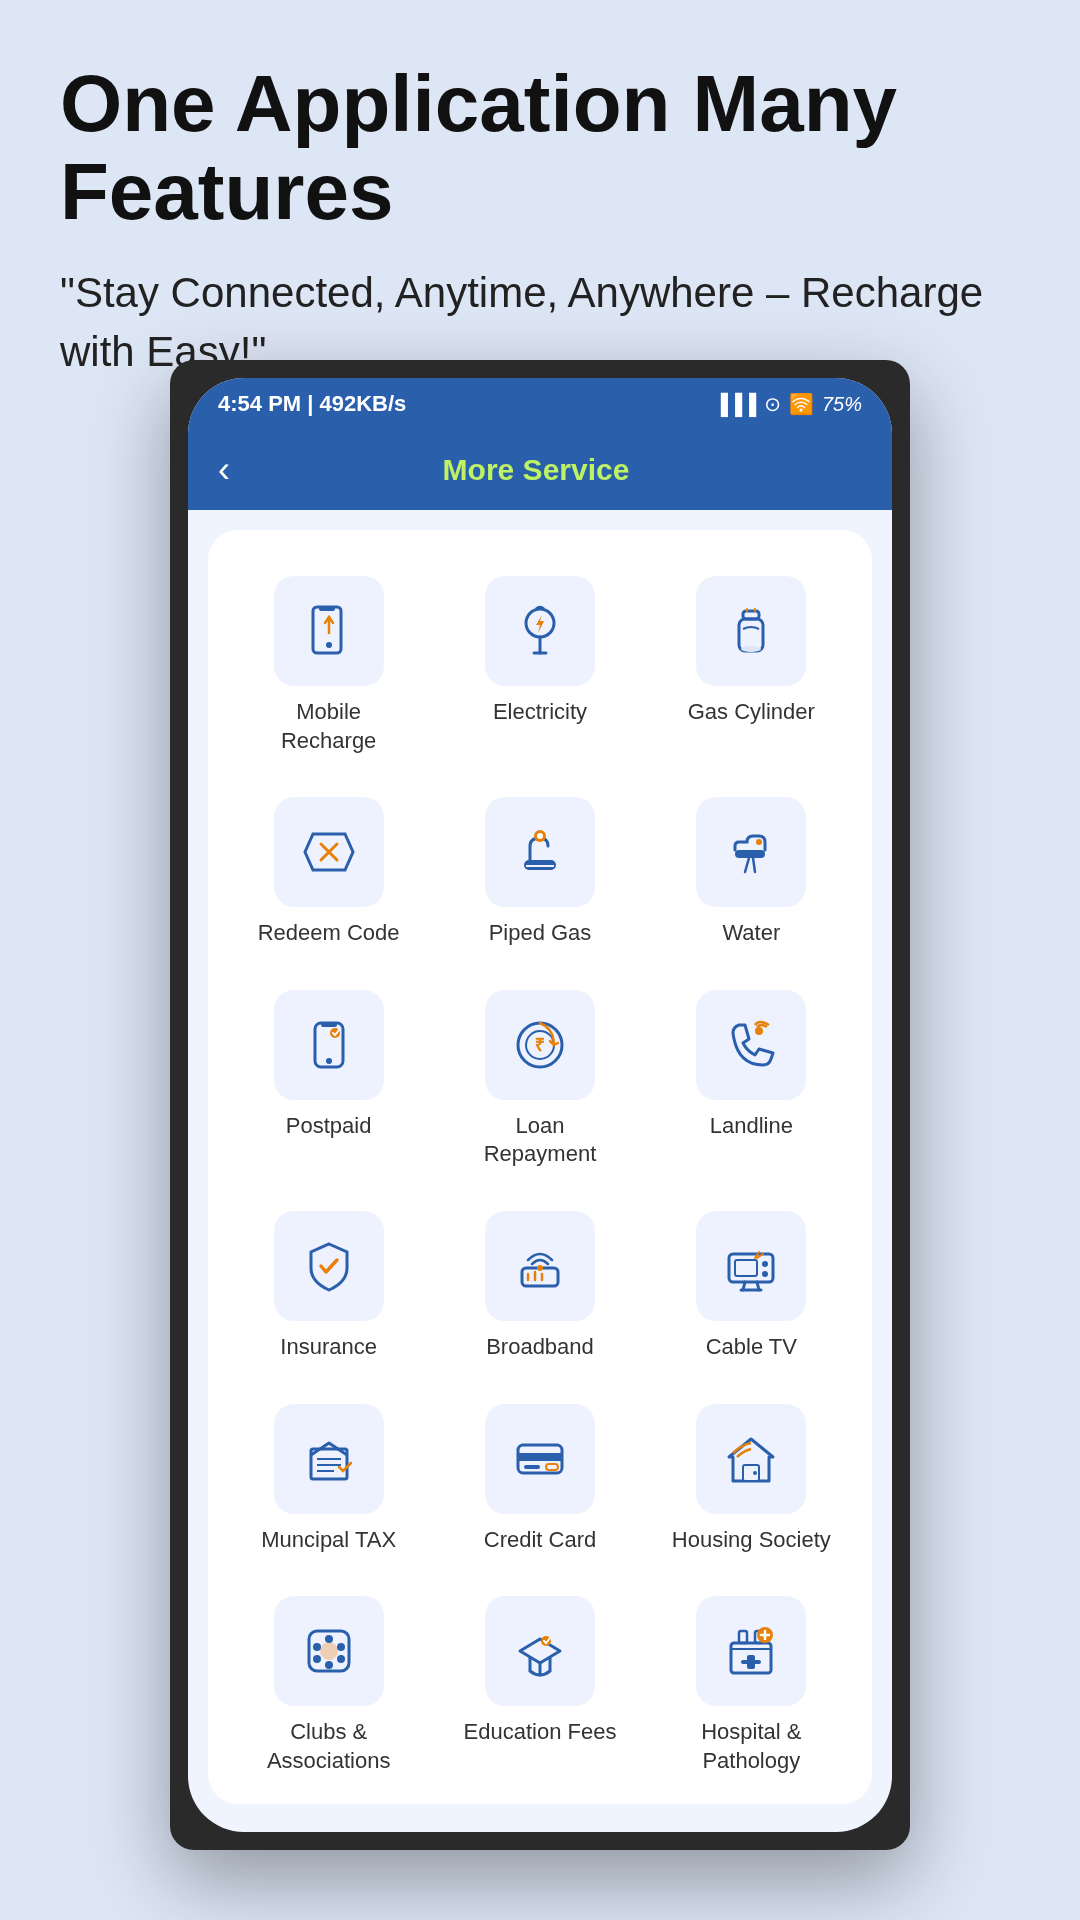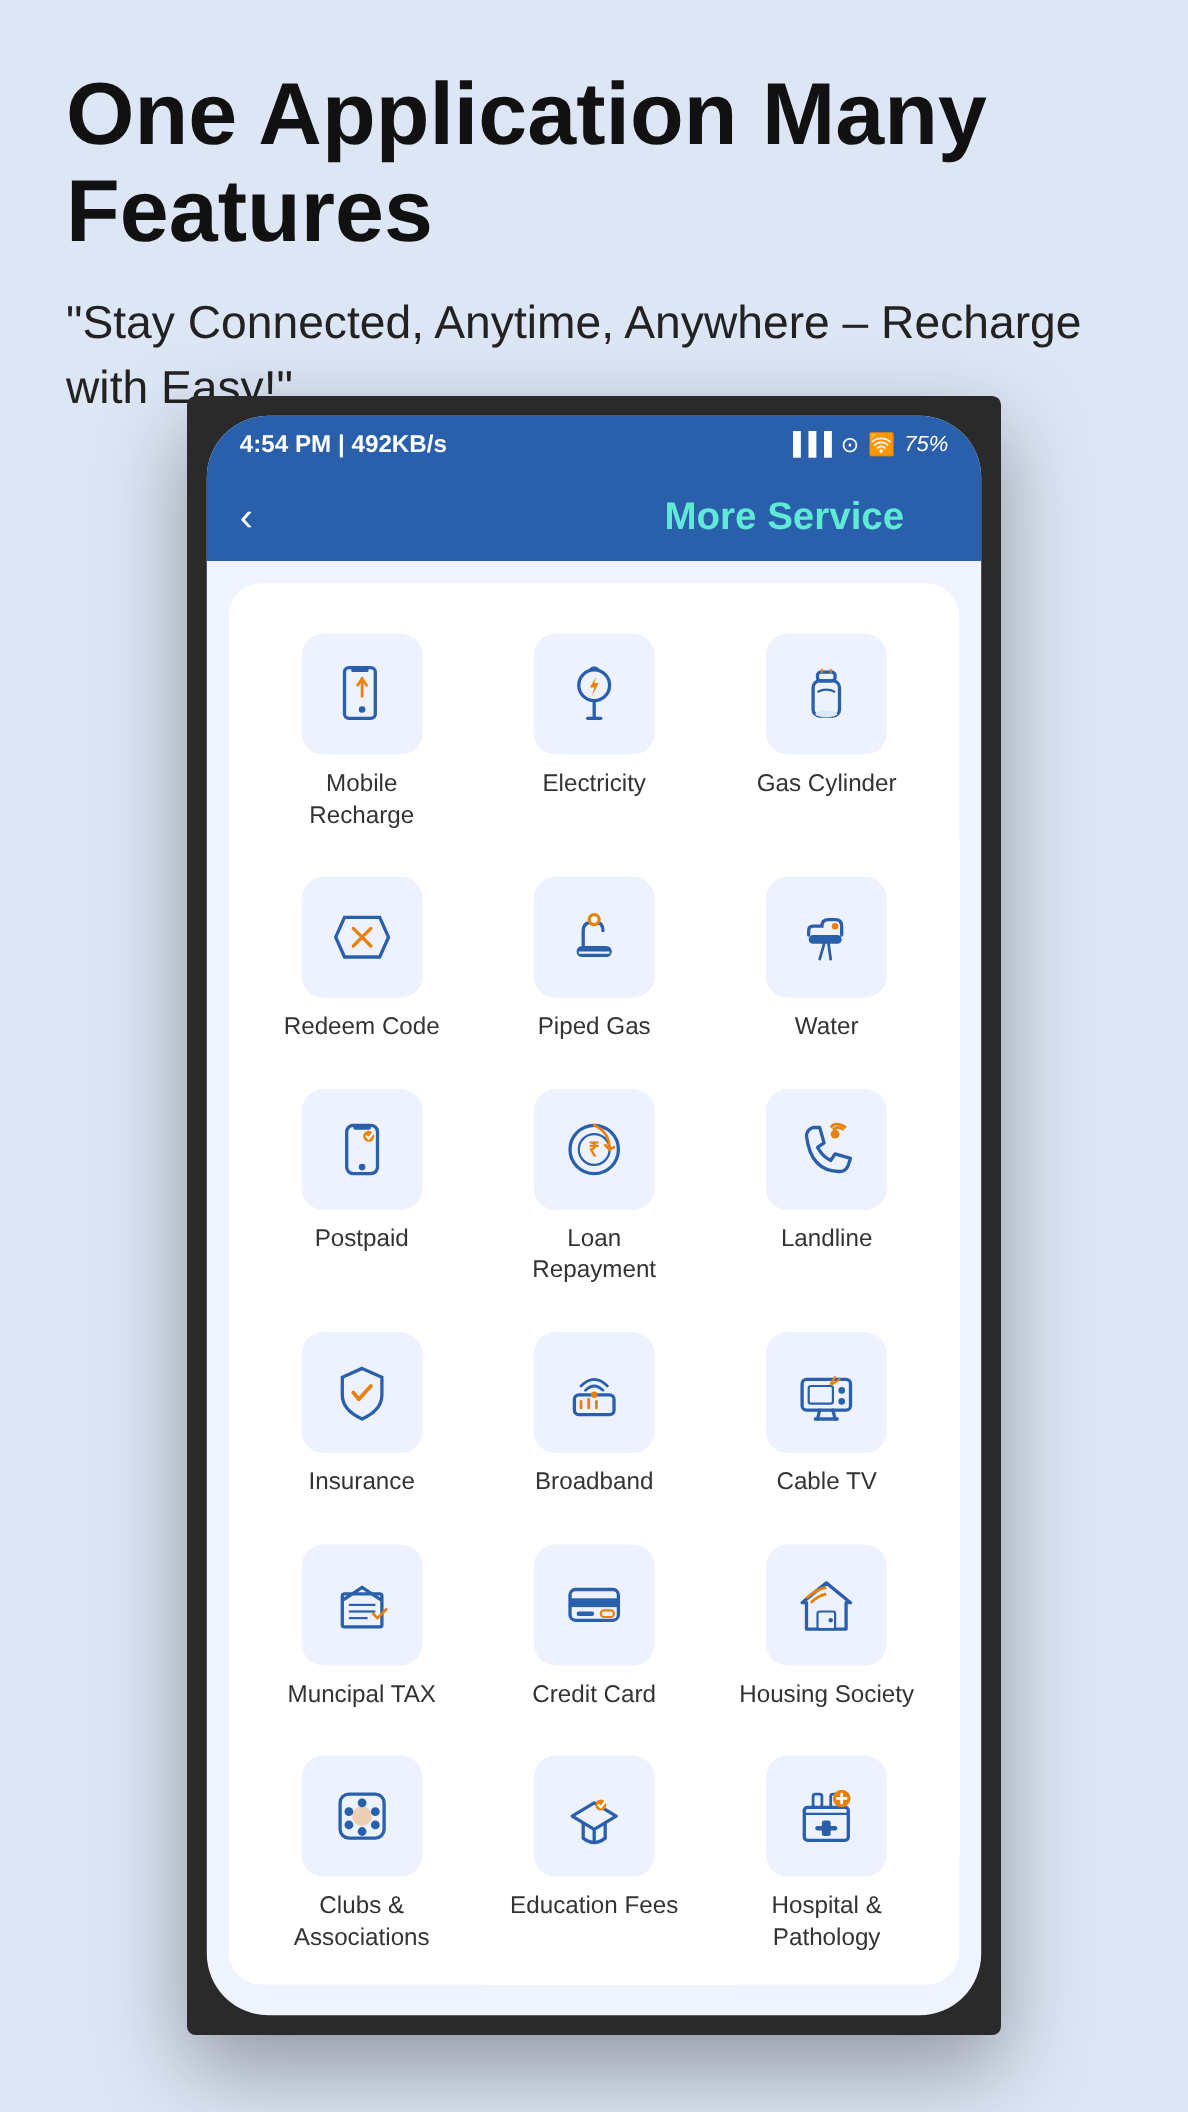--- a/index.html
+++ b/index.html
@@ -33,21 +33,21 @@
 
     
     .phone-mockup {
       position: absolute;
       top: 360px;
       left: 50%;
       transform: translateX(-50%);
       width: 740px;
       height: 1490px;
       background: #2a2a2a;
-      border-radius: 8px;
+      border-radius: 24px;
       padding: 18px;
       box-shadow: 0 30px 80px rgba(0,0,0,0.35);
     }
 
     .phone-inner {
       width: 100%;
       height: 100%;
       background: #f0f4ff;
       border-radius: 56px;
       overflow: hidden;
@@ -98,25 +98,25 @@
 
     .back-btn {
       color: white;
       font-size: 36px;
       font-weight: 300;
       margin-right: 20px;
       cursor: pointer;
     }
 
     .header-title {
-      color: #5eead4;
-      font-size: 35px;
+      color: #bef264;
+      font-size: 30px;
       font-weight: 700;
       flex: 1;
-      text-align: right;
+      text-align: center;
       margin-right: 40px;
     }
 
     
     .content-area {
       background: white;
       margin: 20px;
       border-radius: 30px;
       padding: 30px 20px;
       overflow-y: auto;

